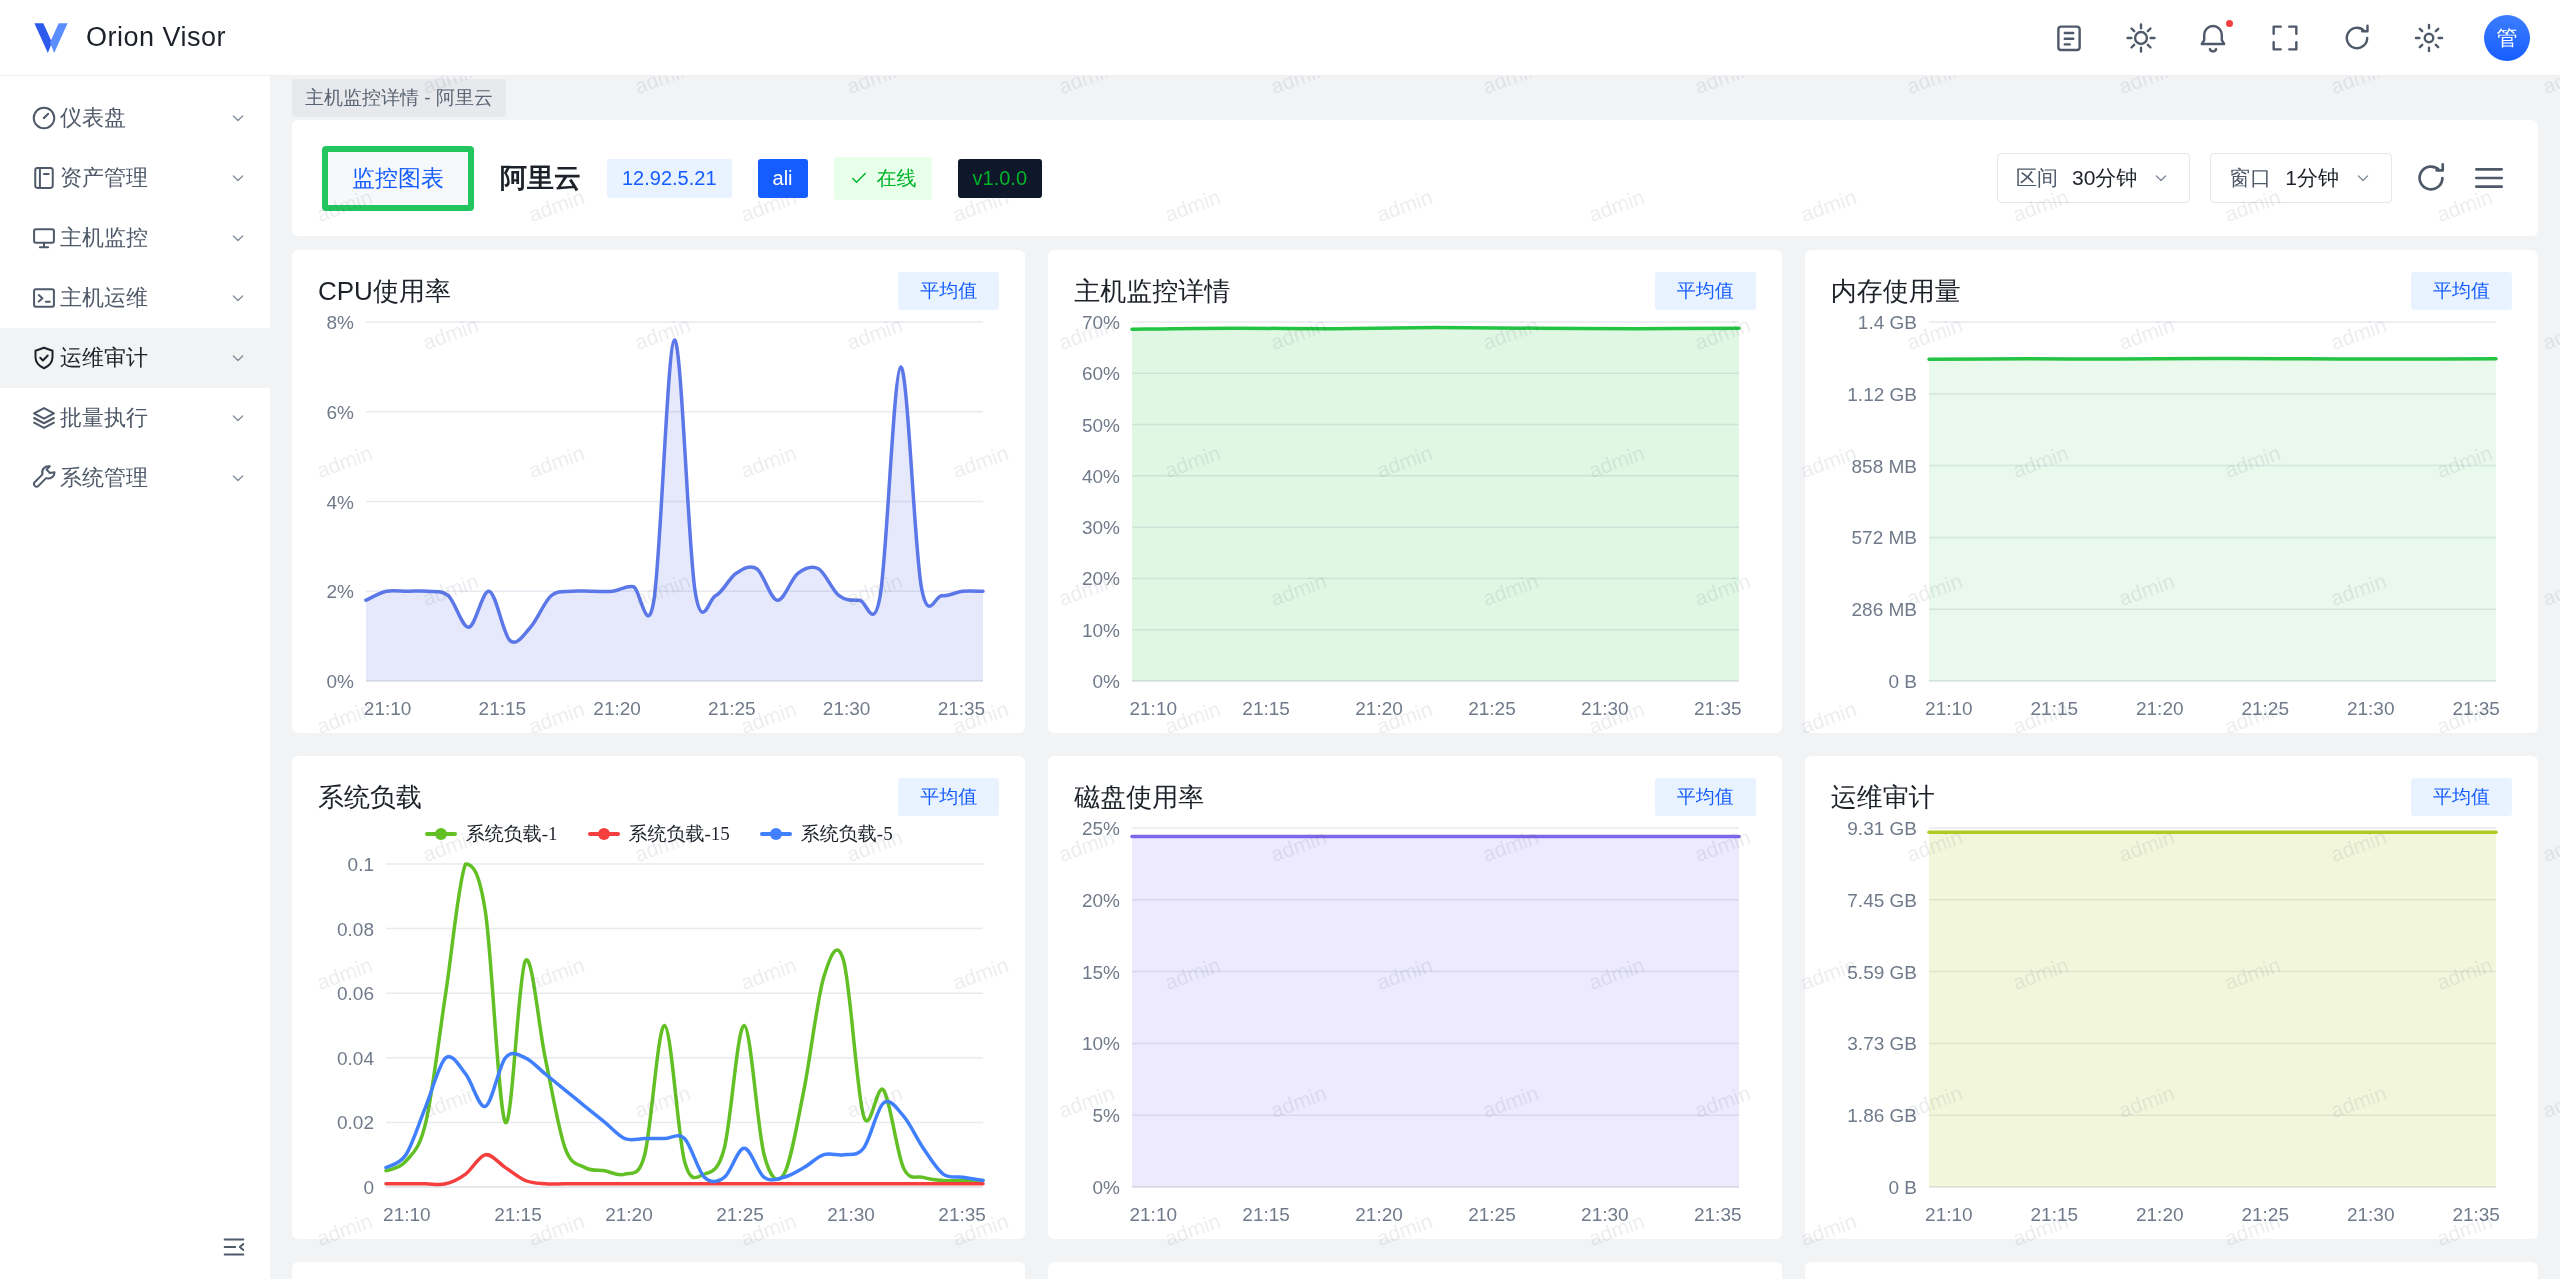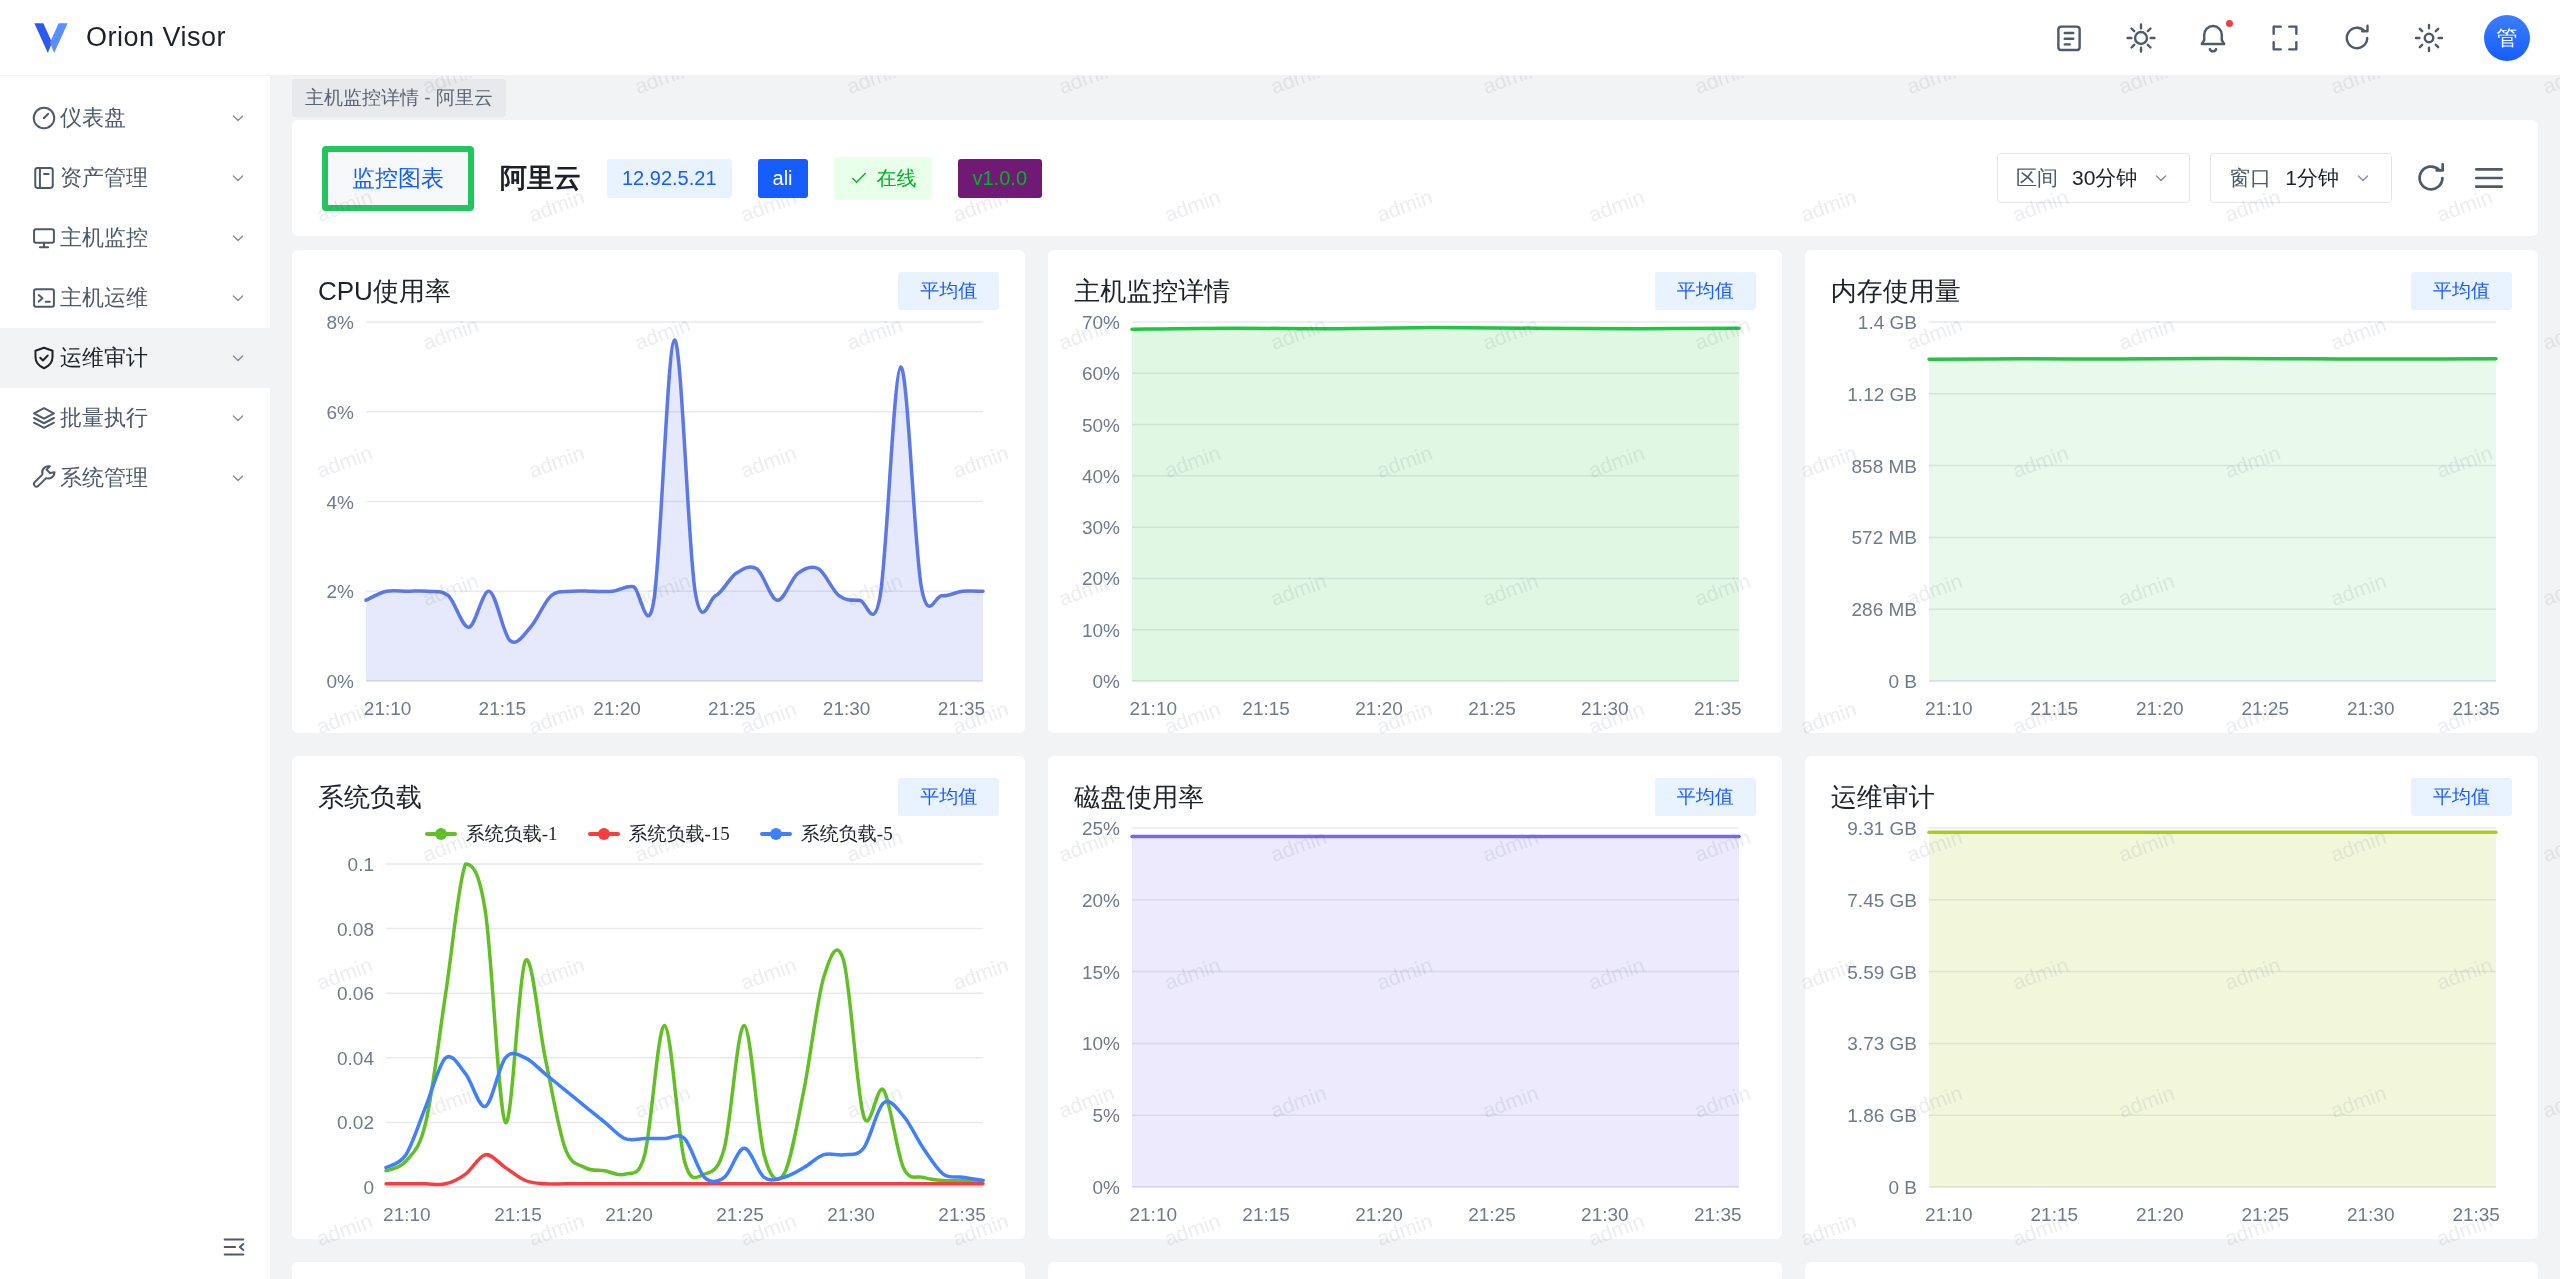--- a/index.html
+++ b/index.html
@@ -43,21 +43,21 @@
 
   .info-card { background:#fff; border-radius:6px; height:116px; display:flex; align-items:center;
     padding:0 30px; gap:26px; margin-bottom:14px; }
   .btn-chart { border:6px solid #22c55e; background:#f7f8fa; color:#165dff; font-size:23px;
     padding:11px 24px; border-radius:4px; cursor:pointer; font-family:inherit; }
   .host-name { font-size:27px; font-weight:700; color:#1d2129; }
   .tag { font-size:20px; padding:8px 15px; border-radius:3px; display:inline-flex; align-items:center; gap:8px; }
   .tag-ip { background:#e8f3ff; color:#165dff; }
   .tag-ali { background:#165dff; color:#fff; }
   .tag-online { background:#e8ffea; color:#00b42a; }
-  .tag-version { background:#701a75; color:#00b42a; }
+  .tag-version { background:#0f172a; color:#00b42a; }
   .tag .sicon { width:20px; height:20px; display:inline-block; }
   .tag .sicon svg { width:100%; height:100%; display:block; }
 
   .controls { margin-left:auto; display:flex; align-items:center; gap:20px; }
   .select { height:50px; border:1px solid #e5e6eb; border-radius:4px; display:flex; align-items:center;
     gap:14px; padding:0 18px; background:#fff; font-size:21px; cursor:pointer; }
   .select .lbl { color:#4e5969; }
   .select .val { color:#1d2129; }
   .select .sicon { width:20px; height:20px; color:#868f9c; }
   .select .sicon svg { width:100%; height:100%; display:block; }

